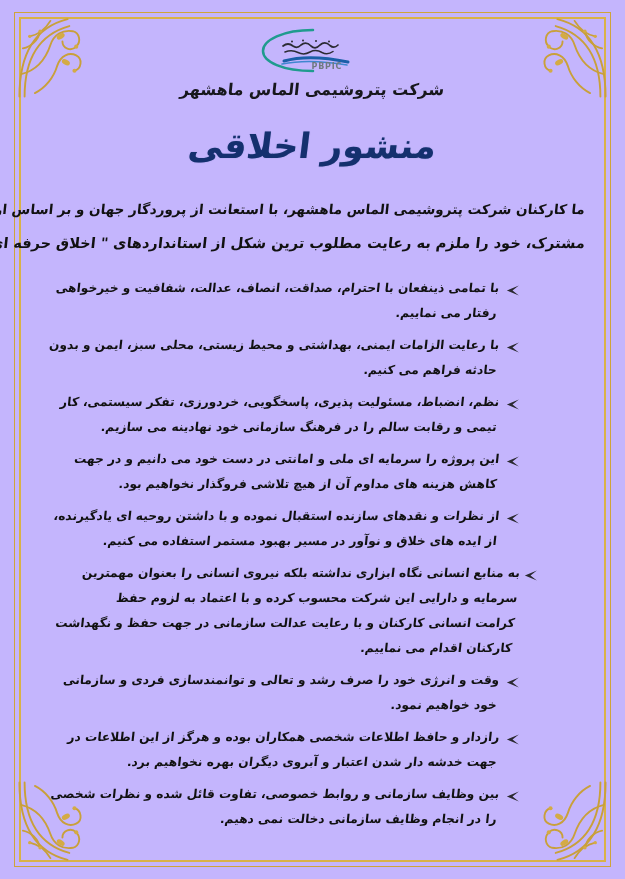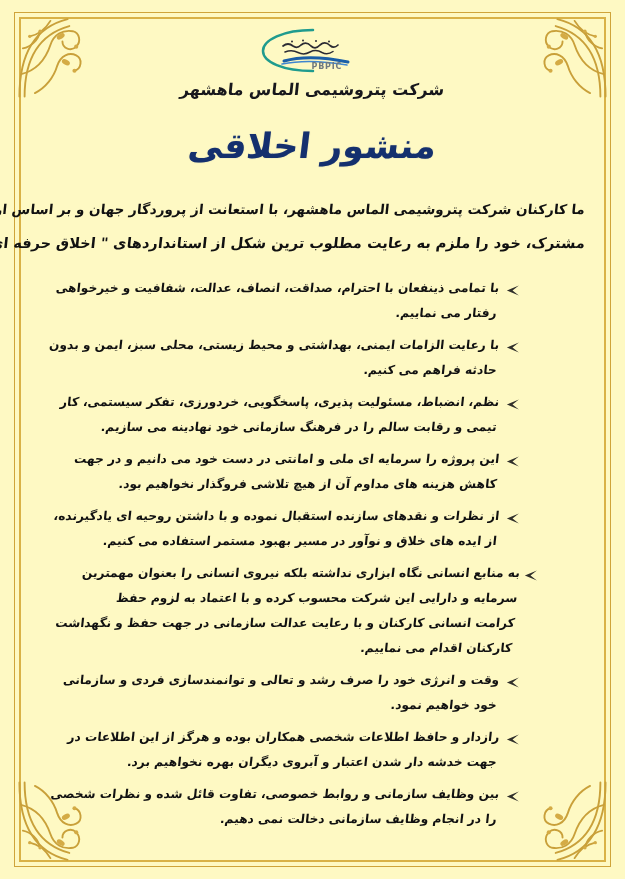--- a/index.html
+++ b/index.html
@@ -7,21 +7,21 @@
     width:625px;height:879px;
     background:#fdfdfb;
     font-family:"DejaVu Sans", sans-serif;
     overflow:hidden;
     position:relative;
   }
 
   
   .page{
     position:absolute;inset:0;
-    background:#fef9c3;
+    background:#c4b5fd;
     overflow:hidden;
   }
   .border-frame{
     position:absolute;
     left:14px;top:12px;right:14px;bottom:12px;
     border:1px solid #cfa43a;
     pointer-events:none;
   }
   .border-frame::after{
     content:"";

